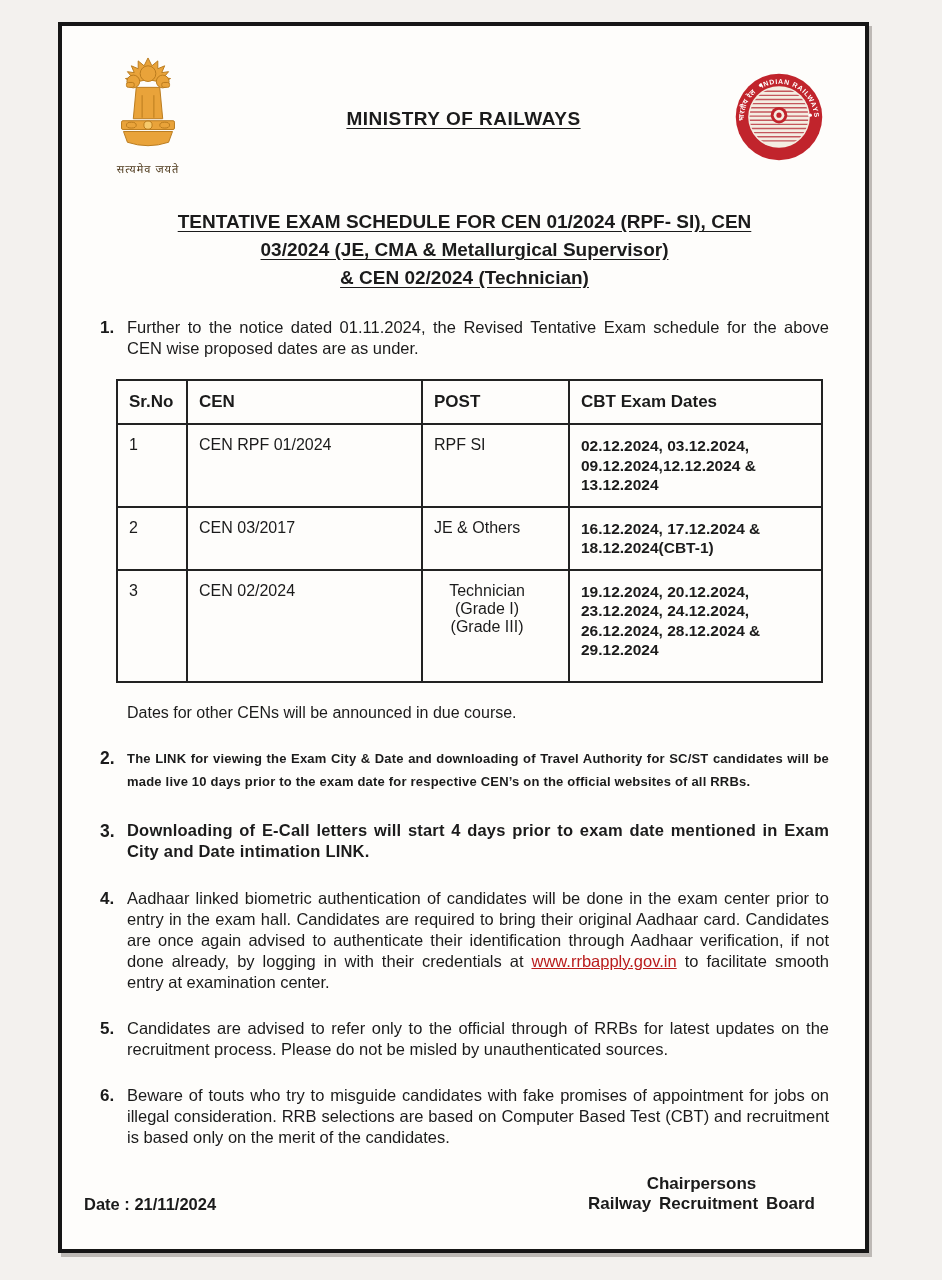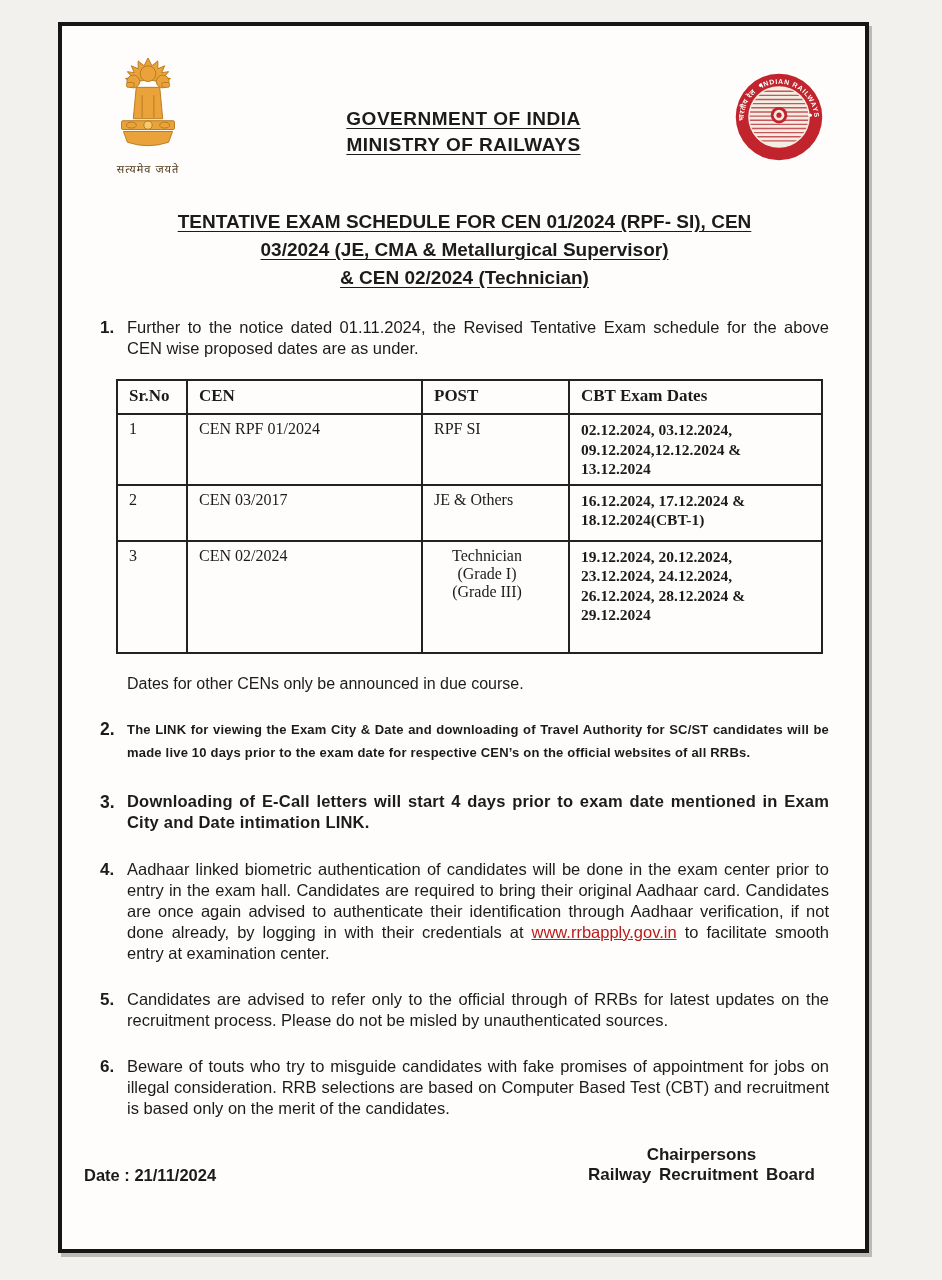--- a/index.html
+++ b/index.html
@@ -46,22 +46,21 @@
   .itext { flex: 1; font-size: 16.5px; line-height: 21px; text-align: justify; }
   .item.bold .inum { font-size: 17.5px; line-height: 23px; }
   .item.bold .itext { font-weight: bold; font-size: 13px; line-height: 23px; letter-spacing: 0.2px; }
   a.doc-link { color: #b91c1c; text-decoration: underline; cursor: pointer; }
 
   
   table.schedule { border-collapse: collapse; margin: 20px 0 0 16px; table-layout: fixed; }
   .schedule th, .schedule td {
     border: 2.5px solid #222;
     vertical-align: top; text-align: left;
-    padding: 5px 11px;
-    font-family: Liberation Serif, serif;
+    padding: 11px 11px;
   }
   .schedule th { font-size: 17px; font-weight: bold; height: 34px; }
   .schedule td { font-size: 16px; white-space: pre-line; }
   .schedule td.dates { font-weight: bold; font-size: 15.5px; line-height: 19.5px; }
   .schedule tr.r1 td { height: 66px; }
   .schedule tr.r2 td { height: 56px; }
   .schedule tr.r3 td { height: 112px; }
   .schedule td.post-center { text-align: center; padding-right: 28px; }
 
   .note { margin: 21px 0 0 27px; font-size: 16px; }
@@ -93,21 +92,20 @@
             <circle cx="37" cy="70.5" r="4.2" fill="#F6C96B"></circle>
             <ellipse cx="20" cy="70.5" rx="5" ry="3"></ellipse>
             <ellipse cx="54" cy="70.5" rx="5" ry="3"></ellipse>
             <path d="M12,77 L62,77 L58,88 Q37,95 16,88 Z"></path>
           </g>
         </svg>
         <div class="emblem-caption">सत्यमेव जयते</div>
       </div>
 
       <div class="header-center">
-        <div class="hline">GOVERNMENT OF INDIA</div>
         <div class="hline">MINISTRY OF RAILWAYS</div>
       </div>
 
       <div class="seal-block">
         <svg width="92" height="92" viewBox="0 0 100 100">
           <defs>
             <clipPath id="sealClip">
                 <circle cx="50" cy="50" r="32"></circle>
               </clipPath>
             <path id="ringArc" d="M 14,66 A 38.5 38.5 0 1 1 86,66" fill="none"></path>
@@ -181,21 +179,21 @@
 (Grade I)
 (Grade III)</td>
           <td class="dates">19.12.2024, 20.12.2024,
 23.12.2024, 24.12.2024,
 26.12.2024, 28.12.2024 &amp;
 29.12.2024</td>
         </tr>
       </tbody>
     </table>
 
-    <div class="note">Dates for other CENs only be announced in due course.</div>
+    <div class="note">Dates for other CENs will be announced in due course.</div>
 
     <div class="item bold">
       <span class="inum">2.</span>
       <div class="itext">The LINK for viewing the Exam City &amp; Date and downloading of Travel Authority for SC/ST candidates will be made live 10 days prior to the exam date for respective CEN’s on the official websites of all RRBs.</div>
     </div>
 
     <div class="item bold" style="margin-top:27px;">
       <span class="inum">3.</span>
       <div class="itext" style="font-size:16.5px; line-height:21.5px;">Downloading of E-Call letters will start 4 days prior to exam date mentioned in Exam City and Date intimation LINK.</div>
     </div>

